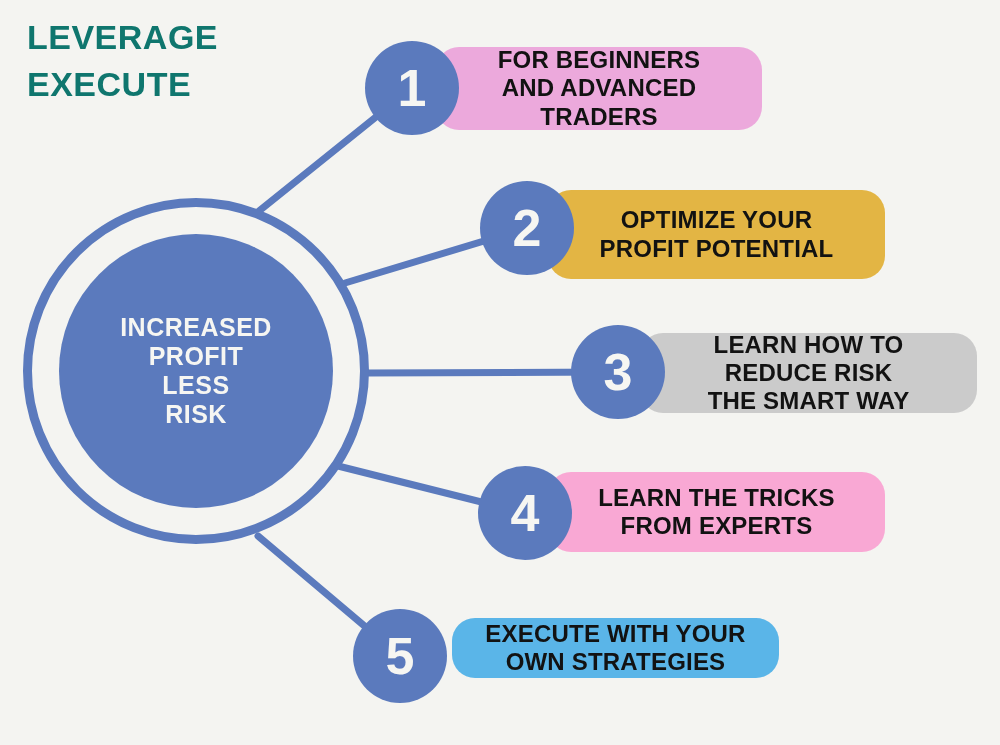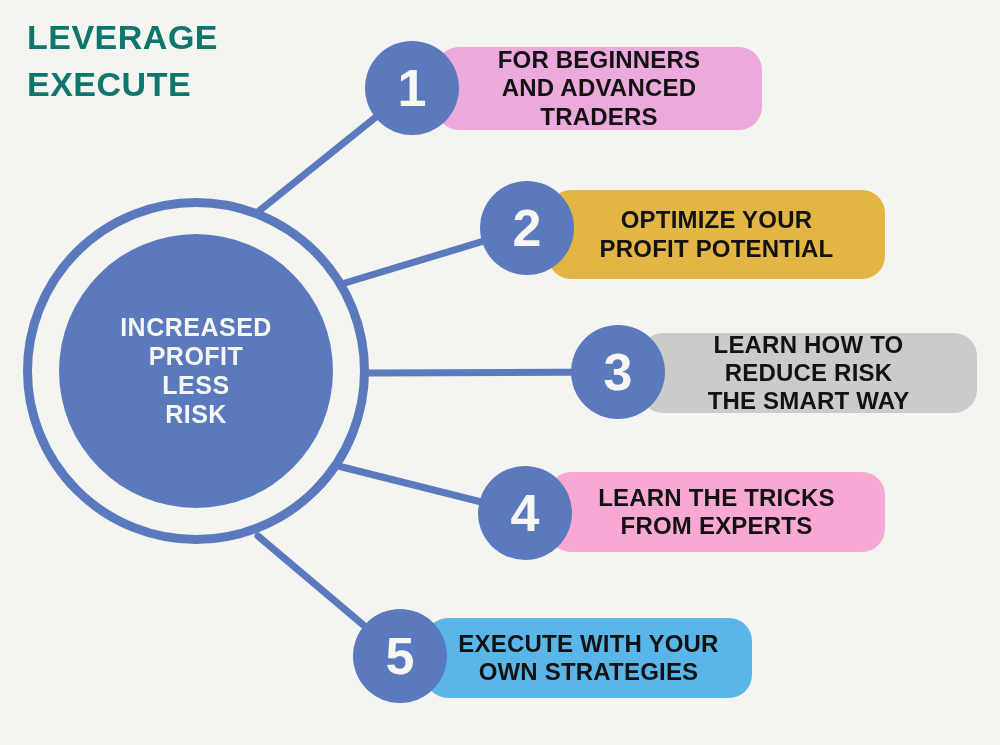--- a/index.html
+++ b/index.html
@@ -71,21 +71,21 @@
     color:var(--text-dark);
     font-size:24px; font-weight:bold;
     line-height:1.18;
     letter-spacing:0.2px;
     white-space:pre-line;
   }
   .pill-1{left:436px; top:47px;  width:326px; height:83px;}
   .pill-2{left:548px; top:190px; width:337px; height:89px;}
   .pill-3{left:640px; top:333px; width:337px; height:80px;}
   .pill-4{left:548px; top:472px; width:337px; height:80px;}
-  .pill-5{left:425px; top:618px; width:327px; height:80px;}
+  .pill-5{left:452px; top:618px; width:327px; height:60px;}
 
   .num-circle{
     position:absolute;
     width:94px; height:94px;
     border-radius:50%;
     background:var(--blue);
     z-index:4;
     display:flex; align-items:center; justify-content:center;
   }
   .num{

